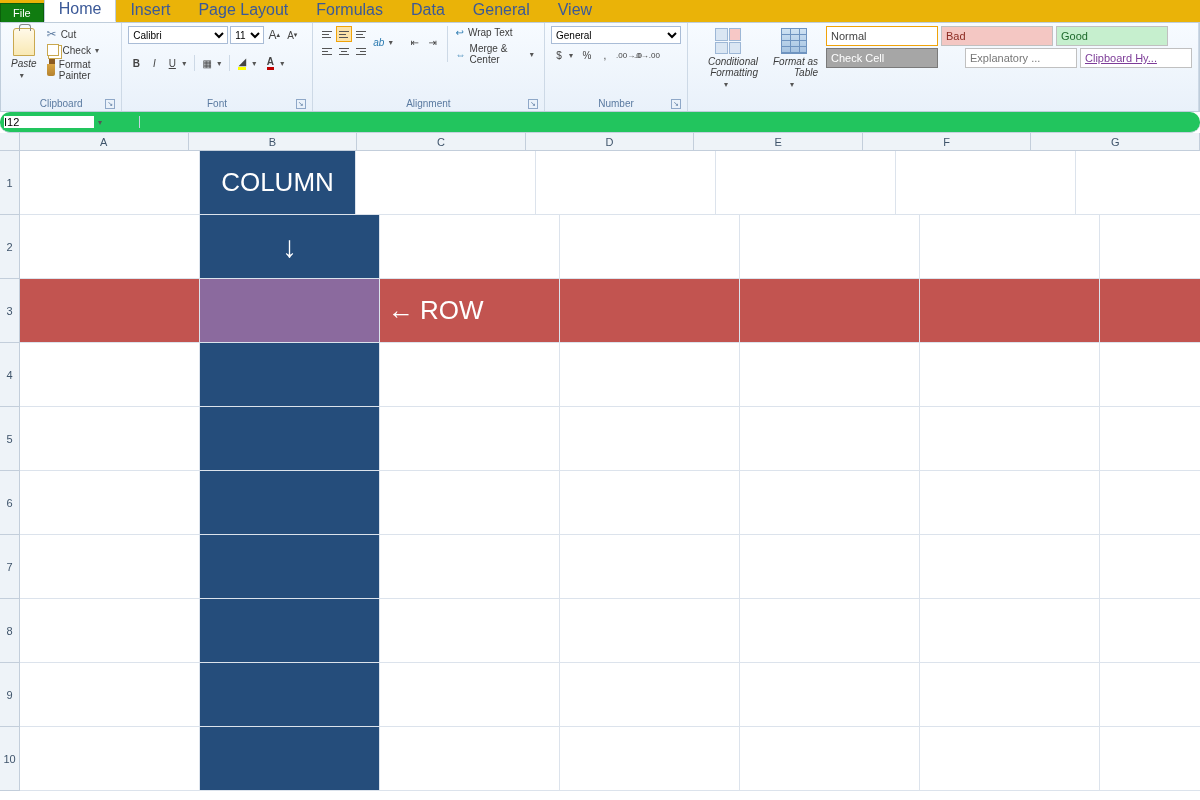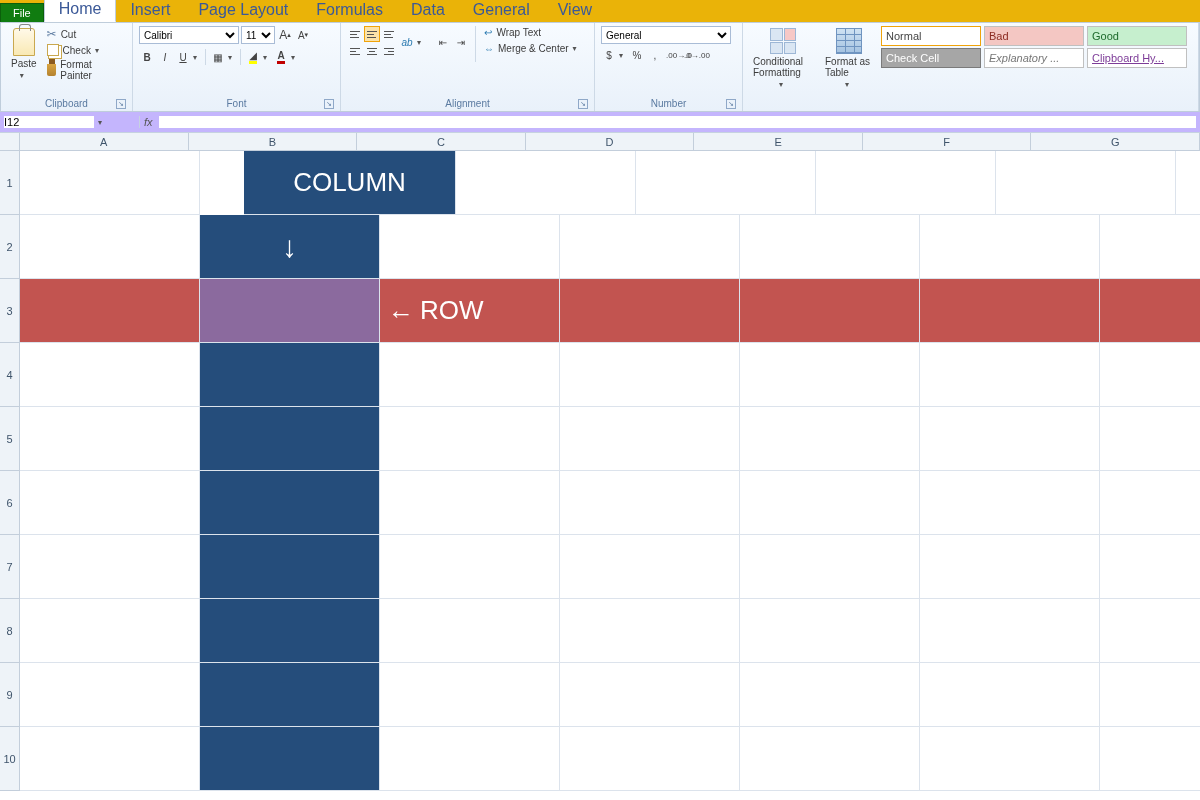--- a/index.html
+++ b/index.html
@@ -11,42 +11,42 @@
   .tab { padding:3px 14px; font-size:16px; color:#3b5998; cursor:pointer; }
   .tab.active { background:#fff; border:1px solid #bfcddb; border-bottom:1px solid #fff; color:#3b5998; font-weight:400; border-radius:2px 2px 0 0;}
 
   
   .ribbon { display:flex; border:1px solid #bfcddb; background:linear-gradient(#f7fbff,#e9f1fa); height:90px; }
   .group { border-right:1px solid #cdd9e6; padding:3px 6px 0 6px; display:flex; flex-direction:column; justify-content:space-between; }
   .group-body { display:flex; gap:4px; align-items:flex-start; flex:1;}
   .group-title { text-align:center; font-size:10px; color:#5a7aa0; padding:2px 0; position:relative;}
   .launcher { position:absolute; right:0; bottom:2px; width:10px; height:10px; border:1px solid #8fa8c8; font-size:7px; line-height:8px; text-align:center; color:#5a7aa0; cursor:pointer;}
   .vbtn { display:flex; flex-direction:column; align-items:center; gap:2px; padding:2px 4px; font-size:10px; color:#3c3c3c; cursor:pointer; }
-  .vbtn .lbl { font-size:10px; text-align:left; line-height:11px;}
+  .vbtn .lbl { font-size:10px; text-align:right; line-height:11px;font-style:italic;}
   .hbtn { display:flex; align-items:center; gap:4px; font-size:10px; color:#3c3c3c; padding:1px 2px; cursor:pointer; }
   .stack { display:flex; flex-direction:column; gap:1px;}
   .row { display:flex; align-items:center; gap:2px;}
   select, input[type=text].ctl { font-size:10px; border:1px solid #a9bcd6; background:#fff; }
   .font-name { width:100px; height:18px;}
   .font-size { width:34px; height:18px;}
   .sq { width:16px; height:16px; border:1px solid transparent; display:inline-flex; align-items:center; justify-content:center; font-size:10px; cursor:pointer;}
   .sq.sel{border-color:#f0a30a; background:#fbe3a9;}
   .dd { width:8px; font-size:8px; color:#555; cursor:pointer;}
   .sep { width:1px; height:36px; background:#cdd9e6; margin:0 2px;}
 
-  .style-cell{ width:100px; height:20px; border:1px solid #c0c0c0; padding:2px 4px; font-size:11px; display:flex; align-items:center; cursor:pointer;}
+  .style-cell{ width:112px; height:20px; border:1px solid #c0c0c0; padding:2px 4px; font-size:11px; display:flex; align-items:center; cursor:pointer;}
   .style-normal{ background:#fff; border:1px solid #f0a30a;}
   .style-bad{ background:#f4c7c3; color:#8c2b22;}
   .style-good{ background:#c6efce; color:#1e6a2c;}
   .style-check{ background:#a6a6a6; color:#fff; border:1px solid #7a7a7a;}
-  .style-expl{ background:#fff; color:#777; font-style:italic;}
+  .style-expl{ background:#fff; color:#777; margin-left:24px;}
   .style-link{ background:#fff; color:#7d3c98; text-decoration:underline;}
 
   
-  .fxbar { display:flex; align-items:center; height:21px; border-bottom:1px solid #c6d2e0; background:#c4b5fd;}
+  .fxbar { display:flex; align-items:center; height:21px; border-bottom:1px solid #c6d2e0; background:#22c55e;border-radius:10px;}
   .namebox { width:140px; border-right:1px solid #c6d2e0; display:flex; align-items:center; padding:0 4px; gap:4px;}
   .namebox input{ width:90px; border:none; font-size:11px; outline:none;}
   .fxwrap { display:flex; align-items:center; flex:1; padding:0 4px; gap:6px;}
   .fxwrap input{ flex:1; border:none; outline:none; font-size:11px;}
 
   
   .sheet { position:relative; }
   .corner { position:absolute; left:0; top:0; width:20px; height:18px; background:#eef3f8; border-right:1px solid #c3cedb; border-bottom:1px solid #c3cedb;}
   .colheads { position:absolute; left:20px; top:0; right:0; height:18px; display:flex; background:#eef3f8; border-bottom:1px solid #c3cedb;}
   .colhead { border-right:1px solid #c3cedb; display:flex; align-items:center; justify-content:center; font-size:11px; color:#3f546b; cursor:pointer;}
@@ -117,21 +117,21 @@
             <span class="ico ico-brush"></span>
             <span>Format Painter</span>
           </div>
       </div>
     </div>
     <div class="group-title"><span>Clipboard</span><span class="launcher">↘</span></div>
   </div>
 
   <div class="group" style="width:208px;">
     <div class="group-body">
-      <div class="stack" style="gap:5px;justify-content:space-between;">
+      <div class="stack" style="gap:11px;justify-content:space-between;">
         <div class="row">
           <select class="font-name"><option>Calibri</option></select>
           <select class="font-size"><option>11</option></select>
           <span class="sq" style="font-size:12px;">A<sup style="font-size:7px;">▴</sup></span>
           <span class="sq" style="font-size:10px;">A<sup style="font-size:7px;">▾</sup></span>
         </div>
         <div class="row">
           <span class="sq" style="font-weight:bold;">B</span>
           <span class="sq" style="font-style:italic;">I</span>
           <span class="sq" style="text-decoration:underline;">U</span>
@@ -274,24 +274,20 @@
       </div>
     </div>
   </div>
 </div>
 
 <div class="fxbar">
   <div class="namebox">
     <input type="text" value="I12" style="">
     <span class="dd">▾</span>
   </div>
-  <div class="fxwrap">
-    <span style="font-style:italic; color:#555;">fx</span>
-    <input type="text" value="" style="">
-  </div>
 </div>
 
 <div class="sheet" style="height:668px;">
   <div class="corner"></div>
   <div class="colheads" id="colheads">
       <div class="colhead" style="width: 180px;">A</div>
       <div class="colhead" style="width: 180px;">B</div>
       <div class="colhead" style="width: 180px;">C</div>
       <div class="colhead" style="width: 180px;">D</div>
       <div class="colhead" style="width: 180px;">E</div>
@@ -306,21 +302,21 @@
       <div class="rowhead" style="height: 64px;">5</div>
       <div class="rowhead" style="height: 64px;">6</div>
       <div class="rowhead" style="height: 64px;">7</div>
       <div class="rowhead" style="height: 64px;">8</div>
       <div class="rowhead" style="height: 64px;">9</div>
       <div class="rowhead" style="height: 64px;">10</div>
     </div>
   <div class="cells" id="cells">
       <div class="gridrow">
         <div class="cell" style="width: 180px; height: 64px;"></div>
-        <div class="cell colfill label-col" style="width: 212px; height: 64px; margin-left: 44px;">COLUMN</div>
+        <div class="cell colfill label-col" style="width: 156px; height: 64px;">COLUMN</div>
         <div class="cell" style="width: 180px; height: 64px;"></div>
         <div class="cell" style="width: 180px; height: 64px;"></div>
         <div class="cell" style="width: 180px; height: 64px;"></div>
         <div class="cell" style="width: 180px; height: 64px;"></div>
         <div class="cell" style="width: 180px; height: 64px;"></div>
       </div>
       <div class="gridrow">
         <div class="cell" style="width: 180px; height: 64px;"></div>
         <div class="cell colfill label-arrow" style="width: 180px; height: 64px;">↓</div>
         <div class="cell" style="width: 180px; height: 64px;"></div>

